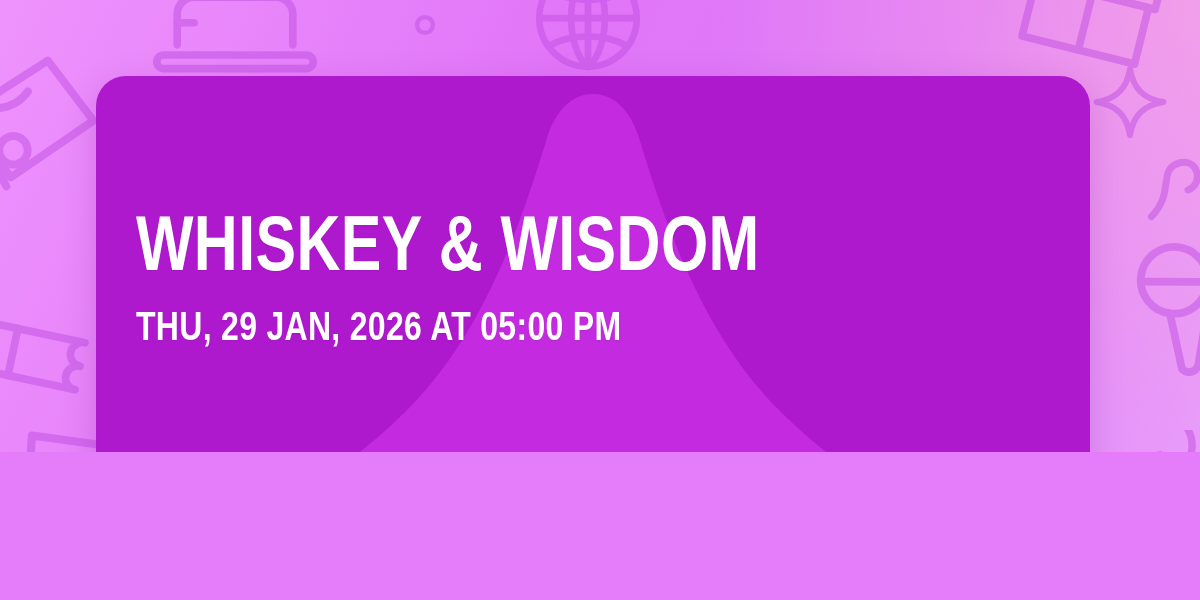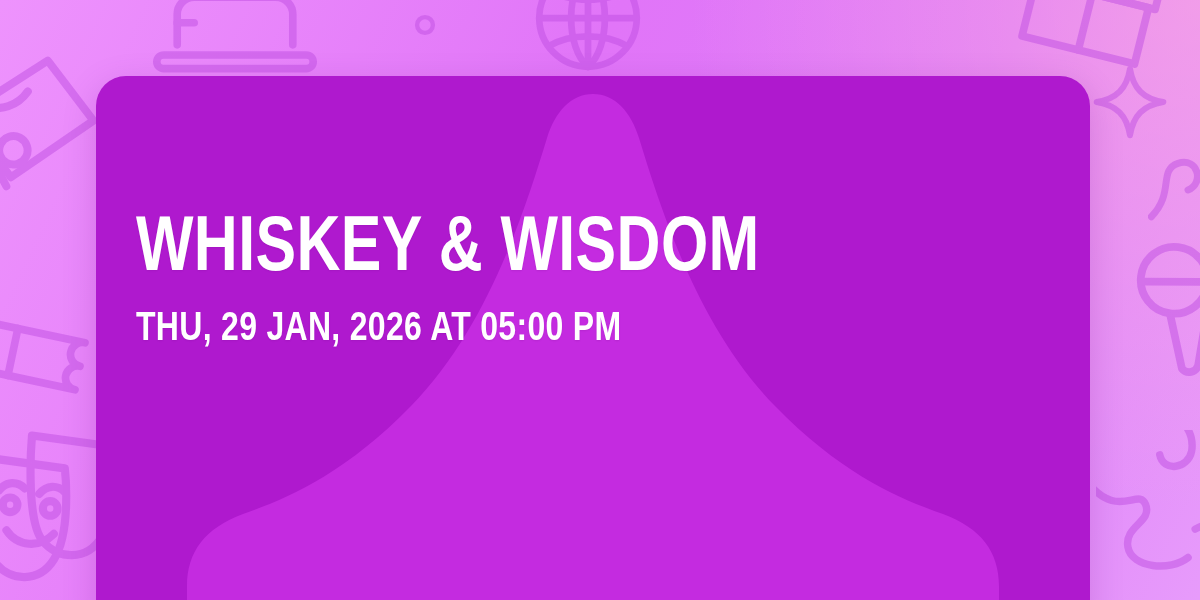--- a/index.html
+++ b/index.html
@@ -14,21 +14,21 @@
     font-family: "Liberation Sans", sans-serif;
     position: relative;
     background: #E57CFA;
   }
 
   
   .stage {
     position: absolute;
     inset: 0;
     width: 1200px;
-    height: 600px;
+    height: 452px;
     overflow: hidden;
   }
 
   .bg-gradient {
     position: absolute;
     inset: 0;
     background:
       radial-gradient(circle at 100% 0%, rgba(255,175,220,0.55) 0%, rgba(255,175,220,0.0) 38%),
       linear-gradient(115deg, #EE93FD 0%, #E175F8 42%, #DE7BF9 70%, #E79BFB 100%);
   }

